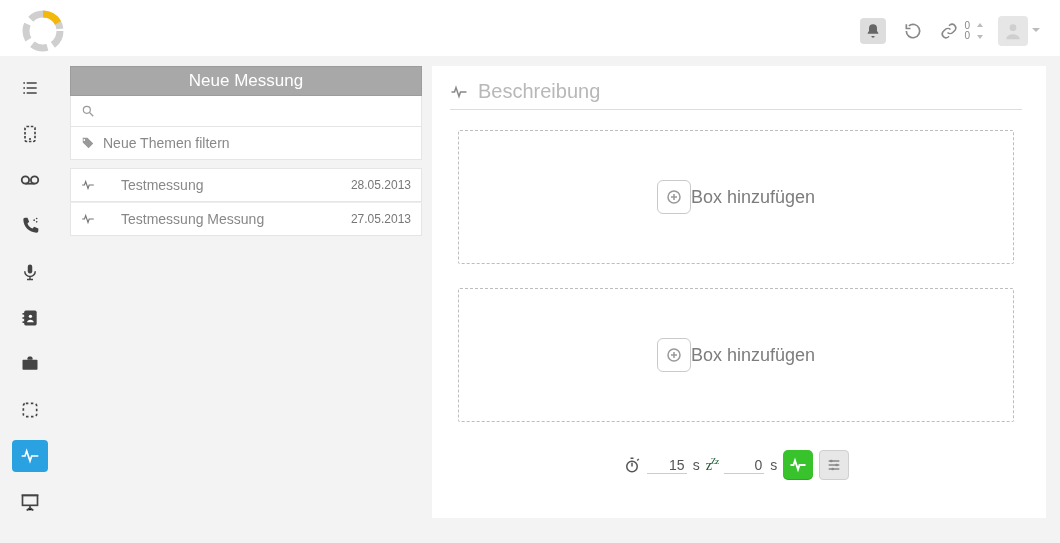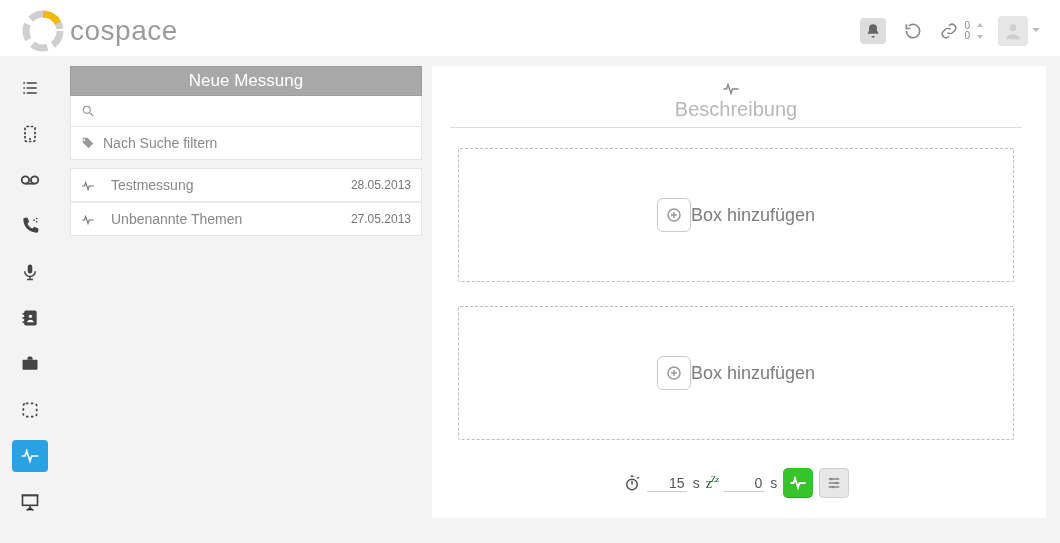--- a/index.html
+++ b/index.html
@@ -51,26 +51,26 @@
   }
   .search-row, .filter-row, .list-row {
     background:#fff; border:1px solid #e5e5e5; border-top:none;
     display:flex; align-items:center; padding:8px 10px; color:#888;
   }
   .search-row input { border:none; outline:none; font-size:14px; color:#888; flex:1; }
   .search-row .si, .filter-row .ti { margin-right:8px; color:#999; }
   .list-rows { margin-top:8px; }
   .list-row { justify-content:space-between; cursor:pointer; border-top:1px solid #e5e5e5; }
   .list-row + .list-row { border-top:1px solid #eee; }
-  .list-row .left { display:flex; align-items:flex-end; gap:16px; }
+  .list-row .left { display:flex; align-items:center; gap:26px; }
   .list-row .date { font-size:12px; color:#777; }
 
   
   .content-panel { flex:1; background:#fff; margin-right:14px; padding:14px 24px 20px 18px; display:flex; flex-direction:column; }
-  .title-row { display:flex; align-items:center; border-bottom:1px solid #ddd; padding-bottom:6px; margin-bottom:20px;flex-direction:column; }
+  .title-row { display:flex; align-items:center; border-bottom:1px solid #ddd; padding-bottom:6px; margin-bottom:20px; }
   .title-row .pulse { color:#888; margin-right:10px; }
   .title-text { font-size:20px; color:#b8b8b8; font-weight:400; }
   .drop-box {
     border:1.5px dashed #bdbdbd; border-radius:2px;
     height:134px; display:flex; align-items:center; justify-content:center;
     margin:0 8px 24px 8px; cursor:pointer;
   }
   .add-inside { display:flex; align-items:center; color:#7d7d7d; font-size:18px; }
   .plus-btn { width:34px; height:34px; border:1px solid #c9c9c9; border-radius:6px; display:flex; align-items:center; justify-content:center; color:#888; }
   .controls { display:flex; align-items:center; justify-content:center; gap:6px; margin-top:4px; }
@@ -83,21 +83,20 @@
 </style>
 </head>
 <body>
 
 <div class="header">
   <div class="logo">
     <svg width="42" height="42" viewBox="0 0 42 42">
       <circle cx="21" cy="21" r="17" fill="none" stroke="#cfcfcf" stroke-width="7" stroke-dasharray="16 6"></circle>
       <path d="M21 4 A17 17 0 0 1 36 13" fill="none" stroke="#f2b90c" stroke-width="7"></path>
     </svg>
-    <span class="logo-text">cospace</span>
   </div>
   <div class="header-actions">
     <div class="icon-btn badge">
       <svg width="16" height="16" viewBox="0 0 24 24">
           <path fill="#666" d="M12 2a6 6 0 0 0-6 6v4l-2 3v1h16v-1l-2-3V8a6 6 0 0 0-6-6zm0 20a2.5 2.5 0 0 0 2.5-2.5h-5A2.5 2.5 0 0 0 12 22z"></path>
         </svg>
     </div>
     <div class="icon-btn">
       <svg width="20" height="20" viewBox="0 0 24 24">
           <path fill="none" stroke="#888" stroke-width="2" d="M4 12a8 8 0 1 0 3-6.2M4 4v5h5"></path>
@@ -202,21 +201,21 @@
             <line x1="15" y1="15" x2="21" y2="21" stroke="#999" stroke-width="2"></line>
           </svg>
       </span>
     </div>
     <div class="filter-row">
       <span class="ti">
         <svg width="14" height="14" viewBox="0 0 24 24">
             <path fill="#999" d="M3 3h8l10 10-8 8L3 11zM7 7a1.5 1.5 0 1 0 0 .01z"></path>
           </svg>
       </span>
-      <span>Nach Suche filtern</span>
+      <span>Neue Themen filtern</span>
     </div>
 
     <div class="list-rows">
       <div class="list-row">
         <div class="left">
           <span>
               <svg width="14" height="14" viewBox="0 0 24 24">
                 <path fill="none" stroke="#777" stroke-width="2" d="M2 12h4l2-6 4 12 2-6h8"></path>
               </svg>
             </span>
@@ -224,21 +223,21 @@
         </div>
         <span class="date">28.05.2013</span>
       </div>
       <div class="list-row">
         <div class="left">
           <span>
               <svg width="14" height="14" viewBox="0 0 24 24">
                 <path fill="none" stroke="#777" stroke-width="2" d="M2 12h4l2-6 4 12 2-6h8"></path>
               </svg>
             </span>
-          <span>Unbenannte Themen</span>
+          <span>Testmessung Messung</span>
         </div>
         <span class="date">27.05.2013</span>
       </div>
     </div>
   </div>
 
   <div class="content-panel">
     <div class="title-row">
       <span class="pulse">
         <svg width="18" height="18" viewBox="0 0 24 24">

